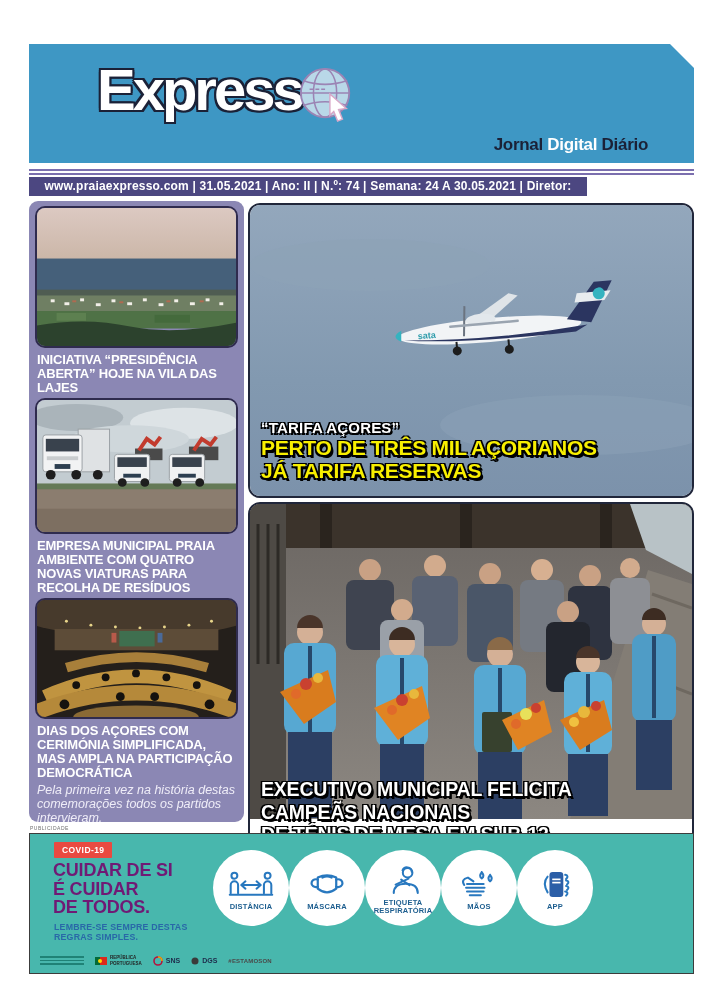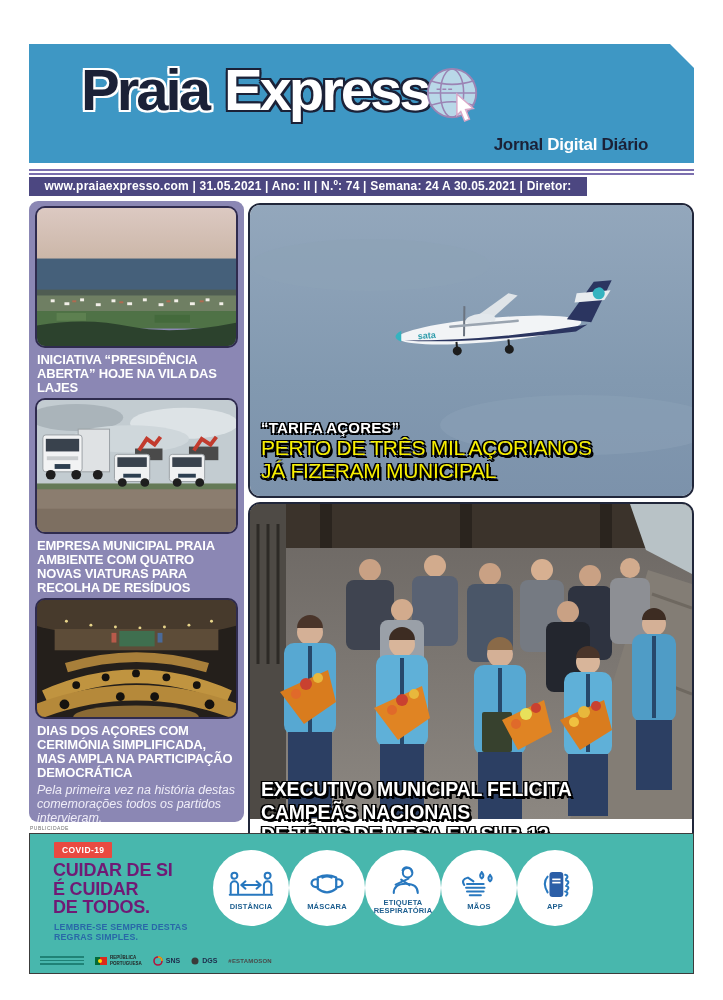--- a/index.html
+++ b/index.html
@@ -32,21 +32,21 @@
   .lc-sub{color:#efedf8;font-style:italic;font-size:12.5px;line-height:1.12;margin:2px 2px;}
 
   
   .card{position:absolute;left:248px;width:446px;border:2px solid #20263a;border-radius:12px;
         box-sizing:border-box;overflow:hidden;}
   .card-plane{top:203px;height:295px;}
   .card-team{top:502px;height:357px;}
   .overlay{position:absolute;left:11px;}
   .ov-kicker{font-size:15px;font-weight:bold;color:#fff;letter-spacing:.2px;
              text-shadow:-1.5px -1.5px 0 #000,1.5px -1.5px 0 #000,-1.5px 1.5px 0 #000,1.5px 1.5px 0 #000,2px 2px 0 #000;}
-  .ov-yellow{font-size:21px;font-weight:normal;color:#f8ef00;line-height:1.1;letter-spacing:-0.3px;
+  .ov-yellow{font-size:21px;font-weight:bold;color:#f8ef00;line-height:1.1;letter-spacing:-0.3px;
              text-shadow:-1.5px -1.5px 0 #000,1.5px -1.5px 0 #000,-1.5px 1.5px 0 #000,1.5px 1.5px 0 #000,2.5px 2.5px 0 #000;}
   .ov-white{font-size:19.5px;font-weight:bold;color:#fff;line-height:1.16;letter-spacing:-0.2px;
              text-shadow:-1.5px -1.5px 0 #000,1.5px -1.5px 0 #000,-1.5px 1.5px 0 #000,1.5px 1.5px 0 #000,2.5px 2.5px 0 #000;}
 
   
   .pub-label{position:absolute;left:30px;top:825px;font-size:5px;color:#707070;letter-spacing:.5px;}
 
   
   .covid{position:absolute;left:29px;top:833px;width:665px;height:141px;background:#48b7ad;
          border:1px solid #3c3c3c;box-sizing:border-box;}
@@ -67,21 +67,20 @@
   .sns-label,.dgs-label{font-size:7px;font-weight:bold;color:#1e2a4a;}
   .hashtag-label{font-size:6px;font-weight:bold;color:#4a4a4a;letter-spacing:.2px;}
 </style>
 </head>
 <body>
 
 <div class="page">
 
   <div class="masthead">
     <div class="logo-line">
-      <span class="logo-word logo-praia">Praia</span>
       <span class="logo-word logo-express">Express</span>
       <svg class="globe" width="58" height="58" viewBox="0 0 60 60">
         <circle cx="28" cy="28" r="25" fill="#b9d8e8" stroke="#9b84b4" stroke-width="2"></circle>
         <ellipse cx="28" cy="28" rx="12" ry="25" fill="none" stroke="#9b84b4" stroke-width="1.6"></ellipse>
         <line x1="3" y1="28" x2="53" y2="28" stroke="#9b84b4" stroke-width="1.6"></line>
         <path d="M5,15 Q28,23 51,15" fill="none" stroke="#9b84b4" stroke-width="1.6"></path>
         <path d="M5,41 Q28,33 51,41" fill="none" stroke="#9b84b4" stroke-width="1.6"></path>
         <g stroke="#9b84b4" stroke-width="1.4">
           <line x1="12" y1="24" x2="16" y2="24"></line>
             <line x1="18" y1="24" x2="22" y2="24"></line>
@@ -247,21 +246,21 @@
         </g>
         <circle cx="206" cy="143" r="4.5" fill="#1d1d1d"></circle>
           <circle cx="258" cy="146" r="4.5" fill="#1d1d1d"></circle>
         <line x1="206" y1="134" x2="206" y2="142" stroke="#1d1d1d" stroke-width="2"></line>
         <line x1="258" y1="136" x2="258" y2="145" stroke="#1d1d1d" stroke-width="2"></line>
       </g>
     </svg>
     <div class="overlay" style="bottom:14px;">
       <div class="ov-kicker">“TARIFA AÇORES”</div>
       <div class="ov-yellow">PERTO DE TRÊS MIL AÇORIANOS</div>
-      <div class="ov-yellow">JÁ FIZERAM MUNICIPAL</div>
+      <div class="ov-yellow">JÁ TARIFA RESERVAS</div>
     </div>
   </div>
 
   <div class="card card-team">
     <svg width="442" height="315" viewBox="0 0 442 315" preserveAspectRatio="none">
       <defs>
           <linearGradient id="st1" x1="0" y1="0" x2="0" y2="1">
         <stop offset="0" stop-color="#6b6662"></stop>
             <stop offset="1" stop-color="#8c8781"></stop>
           </linearGradient>

